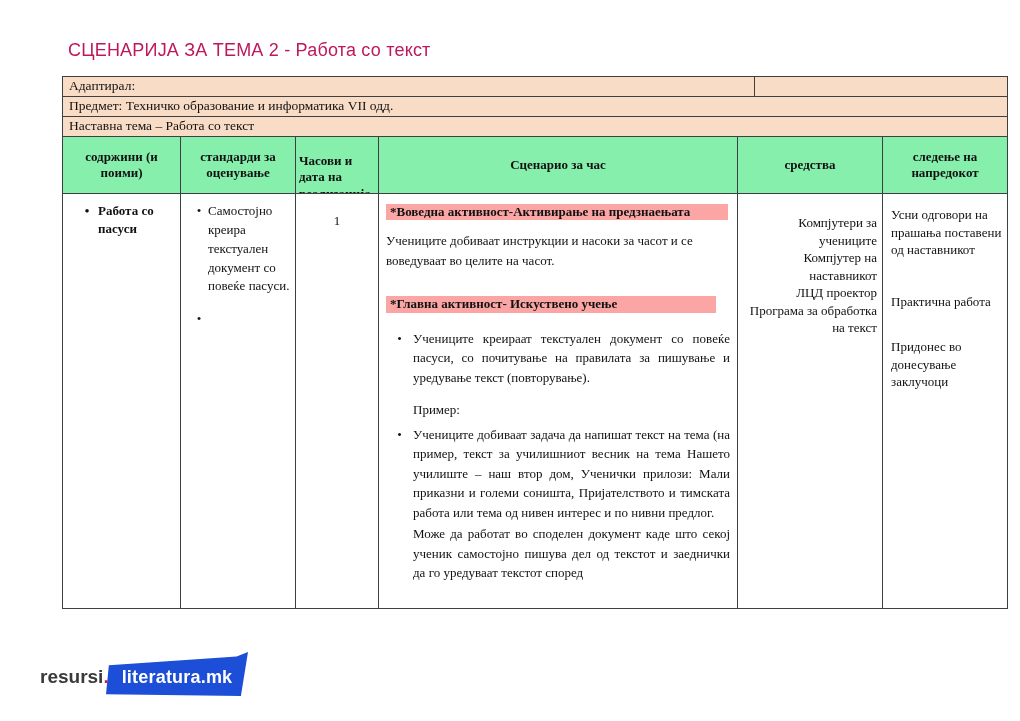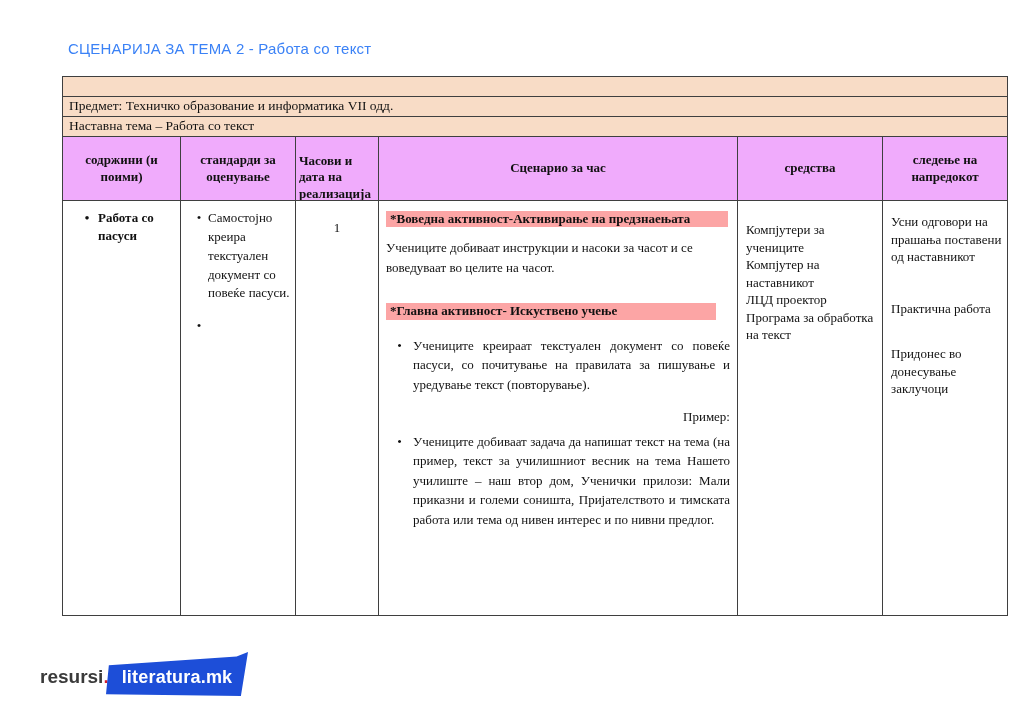--- a/index.html
+++ b/index.html
@@ -4,47 +4,47 @@
 <style>
   * { box-sizing: border-box; margin: 0; padding: 0; }
   html,body { width:1020px; height:721px; background:#ffffff; }
   body { font-family:"Liberation Serif", serif; color:#111; position:relative; }
 
   .page { position:absolute; inset:0; background:#fff; }
 
   .doc-title {
     position:absolute; left:68px; top:40px;
     font-family:"Liberation Sans", sans-serif;
-    font-size:15px; color:#3b82f6; letter-spacing:.2px;
+    font-size:18px; color:#be185d; letter-spacing:.2px;
   }
 
   .tbl {
     position:absolute; left:62px; top:76px; width:946px;
     border:1px solid #3f3f3f; font-size:13.5px;
   }
   .row { display:flex; border-bottom:1px solid #3f3f3f; }
   .row:last-child { border-bottom:none; }
   .cell { border-right:1px solid #3f3f3f; overflow:hidden; }
   .cell:last-child { border-right:none; }
 
   .band { background:#f8dcc6; }
   .band .cell { padding:1px 6px 2px 6px; }
   .r-top .cLeft { width:73.3%; }
   .r-top .cRight { flex:1; text-align:center; }
   .r-info { min-height:20px; }
   .r-full .cell { width:100%; }
 
-  .r-head { background:#f0abfc; height:64px; }
+  .r-head { background:#86efac; height:57px; }
   .r-head .cell { display:flex; align-items:center; justify-content:center;
                   font-weight:bold; text-align:center; font-size:13px; padding:2px 4px; line-height:1.25; }
   .r-head .cell.c3 { align-items:flex-start; justify-content:flex-start; text-align:left;
                      word-break:break-word; padding:16px 3px; }
 
   .c1 { width:118px; } .c2 { width:115px; } .c3 { width:83px; }
-  .c4 { width:359px; } .c5 { width:145px; } .c6 { flex:1; }
+  .c4 { width:359px; } .c5 { width:145px;text-align:right; } .c6 { flex:1; }
 
   .r-body { height:414px; }
   .r-body .cell { padding:8px 5px; font-size:13px; line-height:1.35; }
 
   
   .bullet-line { display:flex; margin-left:8px; font-weight:bold; }
   .bullet-line .b { width:22px; text-align:center; flex:0 0 22px; }
   .plain { margin-top:1px; line-height:1.45; }
 
   
@@ -59,21 +59,21 @@
   .scenario { padding:10px 7px !important; font-size:13.5px; }
   .hl {
     background:#fca5a5; font-weight:bold; padding:0 4px;
     margin:0 2px 0 0; line-height:1.25;
   }
   .hl2 { margin-top:26px; width:96%; }
   .sc-p { margin-top:11px; line-height:1.5; }
   .sc-li { display:flex; margin-top:16px; line-height:1.5; }
   .sc-li .b { width:27px; text-align:center; flex:0 0 27px; }
   .sc-li .t { flex:1; text-align:justify; }
-  .example { margin:14px 0 0 27px;text-align:right; }
+  .example { margin:14px 0 0 27px; }
   .sc-ind { margin:2px 0 0 27px; text-align:justify; line-height:1.5; }
 
   
   .resources { line-height:1.9; font-size:13.5px; padding-top:20px !important; padding-left:8px !important; }
   .res-item { margin:0; }
 
   
   .monitor { line-height:1.5; font-size:13.5px; padding-top:12px !important; padding-left:8px !important; }
   .mon-item1 { margin-bottom:34px; }
   .mon-item2 { margin-bottom:28px; }
@@ -95,20 +95,21 @@
 <body>
 
 <div class="page">
 
   <div class="doc-title">СЦЕНАРИЈА ЗА ТЕМА 2  - Работа со текст</div>
 
   <div class="tbl">
 
 
     <div class="row band r-top r-info">
+      <div class="cell cLeft">Адаптирал:</div>
       <div class="cell cRight"></div>
     </div>
 
     <div class="row band r-full r-info">
       <div class="cell">Предмет: Техничко образование и информатика VII одд.</div>
     </div>
 
     <div class="row band r-full r-info">
       <div class="cell">Наставна тема – Работа со текст</div>
     </div>
@@ -150,20 +151,21 @@
         <div class="hl hl2">*Главна активност- Искуствено учење</div>
         <div class="sc-li">
           <span class="b">•</span>
           <span class="t">Учениците креираат текстуален документ со повеќе пасуси, со почитување на правилата за пишување и уредување текст (повторување).</span>
         </div>
         <div class="example">Пример:</div>
         <div class="sc-li" style="margin-top:6px">
           <span class="b">•</span>
           <span class="t">Учениците добиваат задача да напишат текст на тема (на пример, текст за училишниот весник на тема Нашето училиште – наш втор дом, Ученички прилози: Мали приказни и големи соништа, Пријателството и тимската работа или тема од нивен интерес и по нивни предлог.</span>
         </div>
+        <div class="sc-ind">Може да работат во споделен документ каде што секој ученик самостојно пишува дел од текстот и заеднички да го уредуваат текстот според</div>
       </div>
 
       <div class="cell c5 resources">
         <p class="res-item">Компјутери за учениците</p>
         <p class="res-item">Компјутер на наставникот</p>
         <p class="res-item">ЛЦД проектор</p>
         <p class="res-item">Програма за обработка на текст</p>
       </div>
 
       <div class="cell c6 monitor">

